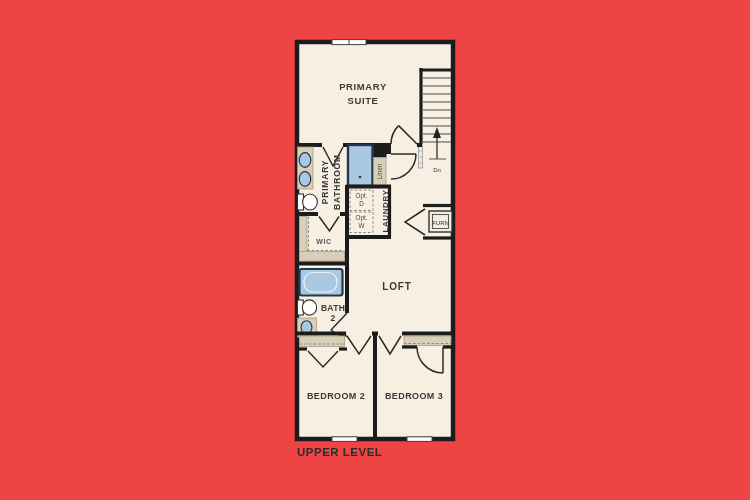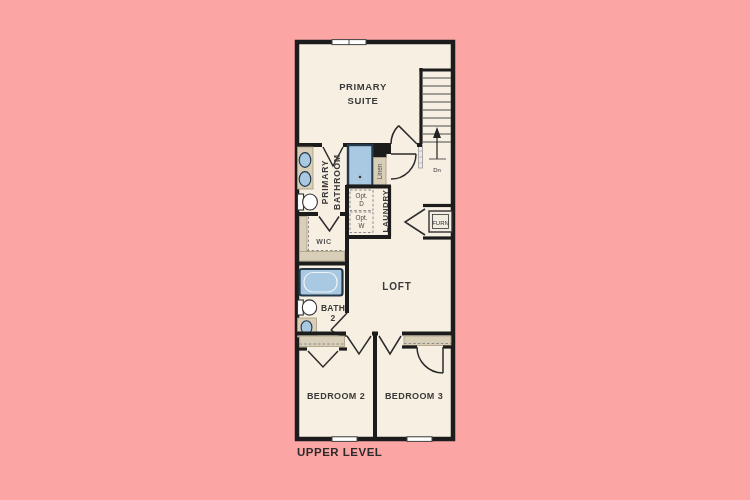--- a/index.html
+++ b/index.html
@@ -1,16 +1,16 @@
 <!DOCTYPE html>
 <html><head>
 <meta charset="utf-8">
 <style>
   html,body{margin:0;padding:0;background:#ffffff;}
-  .canvas{position:relative;width:750px;height:500px;background:#fca5a5;overflow:hidden;
+  .canvas{position:relative;width:750px;height:500px;background:#ef4444;overflow:hidden;
           font-family:"Liberation Sans",sans-serif;}
   svg{position:absolute;left:0;top:0;}
   
   .wall{stroke:#1c1c1c;stroke-width:4;fill:none;stroke-linecap:butt;}
   .wall3{stroke:#1c1c1c;stroke-width:3.2;fill:none;}
   .wallfill{fill:#1c1c1c;stroke:none;}
   .floor{fill:#f7efe2;}
   .blue{fill:#a9c9e2;stroke:#24384a;}
   .tan{fill:#d9cfb8;stroke:#a99c80;stroke-width:0.8;}
   .white{fill:#ffffff;stroke:#444;stroke-width:1;}

